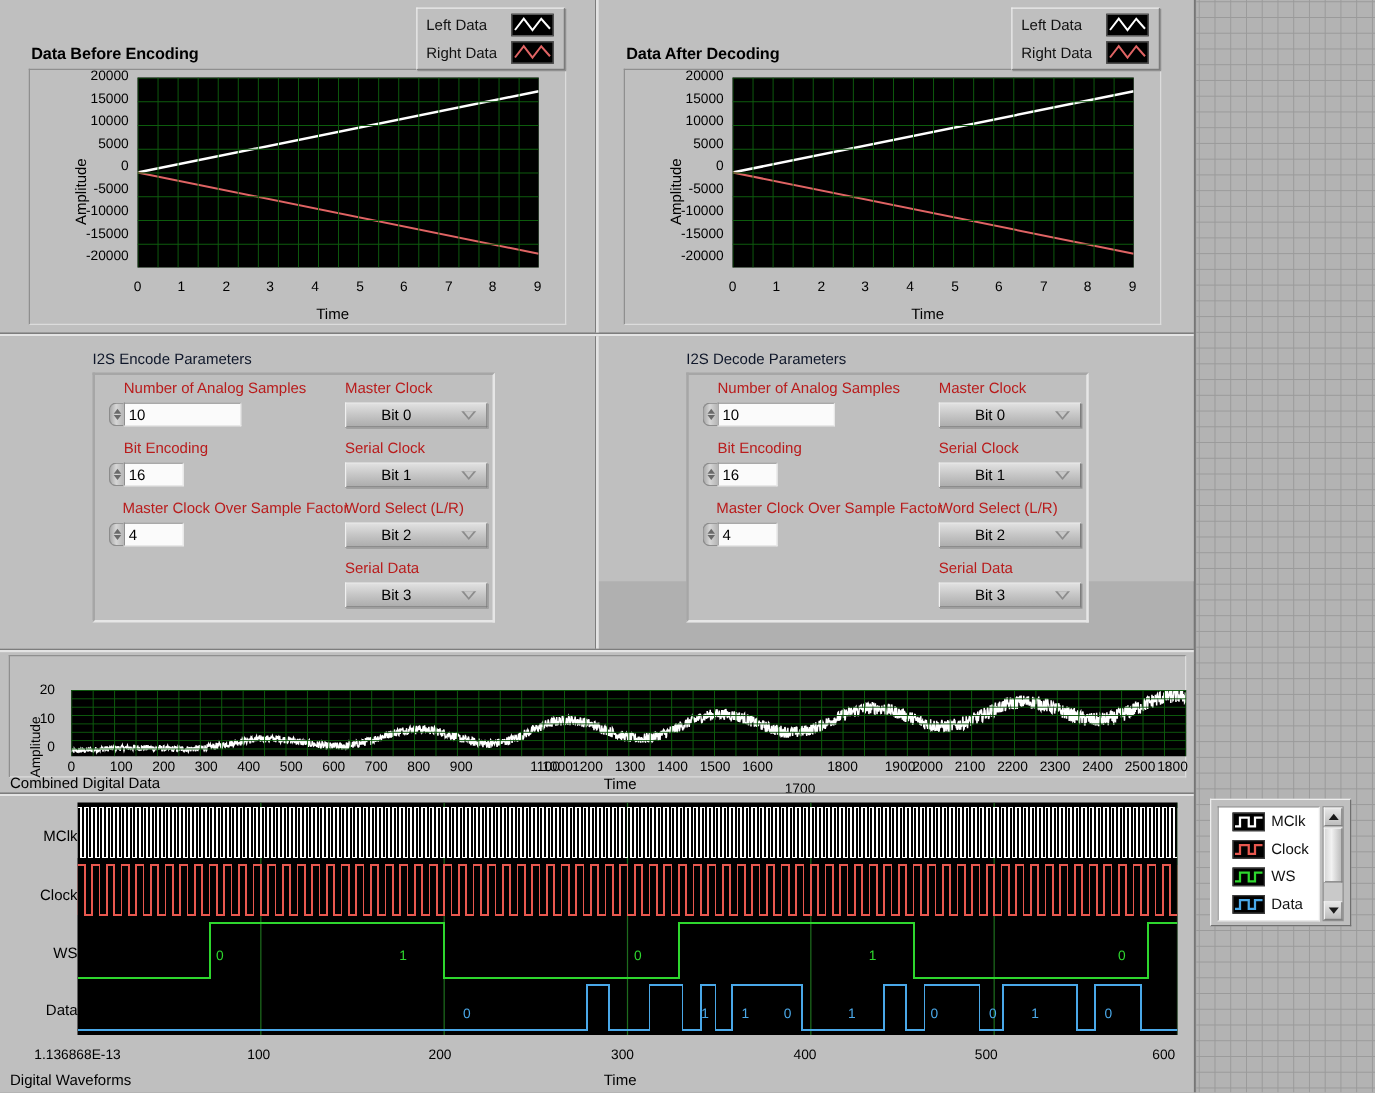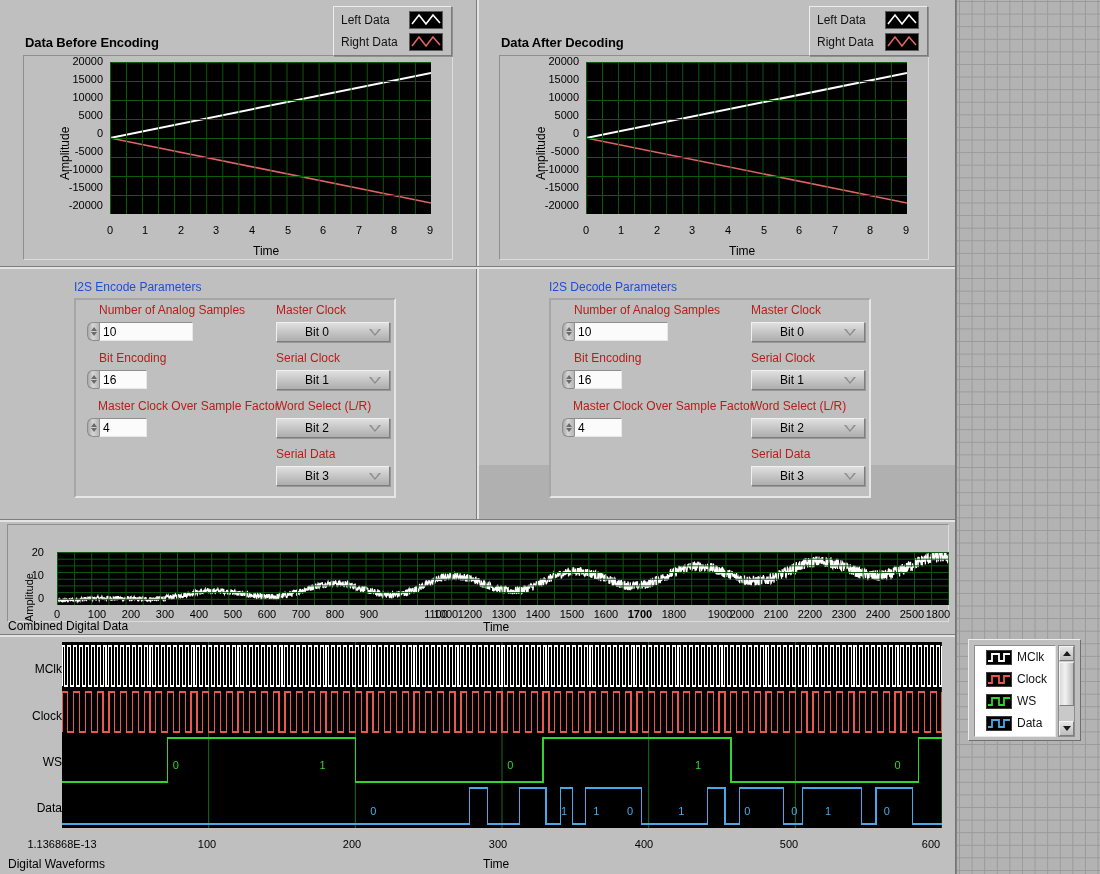--- a/index.html
+++ b/index.html
@@ -121,21 +121,21 @@
     width: 34px; height: 18px;
     background: #000;
     border: 1px solid #5a5a5a;
     box-sizing: border-box;
   }
 
   
   .cluster-label {
     position: absolute;
     font-size: 12px;
-    color: #1d4ed8;
+    color: #0f172a;
   }
   .cluster-box {
     position: absolute;
     background: #bfbfbf;
     border: 2px solid;
     border-color: #a6a6a6 #e6e6e6 #e6e6e6 #a6a6a6;
     box-sizing: border-box;
   }
   .ctrl-label {
     position: absolute;
@@ -566,21 +566,21 @@
   <div class="xtick-lbl" style="left:287px;top:86px;width:28px;font-size:11px;">700</div>
   <div class="xtick-lbl" style="left:321px;top:86px;width:28px;font-size:11px;">800</div>
   <div class="xtick-lbl" style="left:355px;top:86px;width:28px;font-size:11px;">900</div>
   <div class="xtick-lbl" style="left:385px;top:86px;width:34px;font-size:11px;margin-left:44px;">1000</div>
   <div class="xtick-lbl" style="left:419px;top:86px;width:34px;font-size:11px;">1100</div>
   <div class="xtick-lbl" style="left:453px;top:86px;width:34px;font-size:11px;">1200</div>
   <div class="xtick-lbl" style="left:487px;top:86px;width:34px;font-size:11px;">1300</div>
   <div class="xtick-lbl" style="left:521px;top:86px;width:34px;font-size:11px;">1400</div>
   <div class="xtick-lbl" style="left:555px;top:86px;width:34px;font-size:11px;">1500</div>
   <div class="xtick-lbl" style="left:589px;top:86px;width:34px;font-size:11px;">1600</div>
-  <div class="xtick-lbl" style="left:623px;top:86px;width:34px;font-size:11px;font-weight:bold;">1700</div>
+  <div class="xtick-lbl" style="left:623px;top:103px;width:34px;font-size:11px;">1700</div>
   <div class="xtick-lbl" style="left:657px;top:86px;width:34px;font-size:11px;">1800</div>
   <div class="xtick-lbl" style="left:691px;top:86px;width:34px;font-size:11px;margin-left:12px;">1900</div>
   <div class="xtick-lbl" style="left:725px;top:86px;width:34px;font-size:11px;">2000</div>
   <div class="xtick-lbl" style="left:759px;top:86px;width:34px;font-size:11px;">2100</div>
   <div class="xtick-lbl" style="left:793px;top:86px;width:34px;font-size:11px;">2200</div>
   <div class="xtick-lbl" style="left:827px;top:86px;width:34px;font-size:11px;">2300</div>
   <div class="xtick-lbl" style="left:861px;top:86px;width:34px;font-size:11px;">2400</div>
   <div class="xtick-lbl" style="left:895px;top:86px;width:34px;font-size:11px;">2500</div>
   <div class="xtick-lbl" style="left:924px;top:86px;width:28px;font-size:11px;">1800</div>
 

